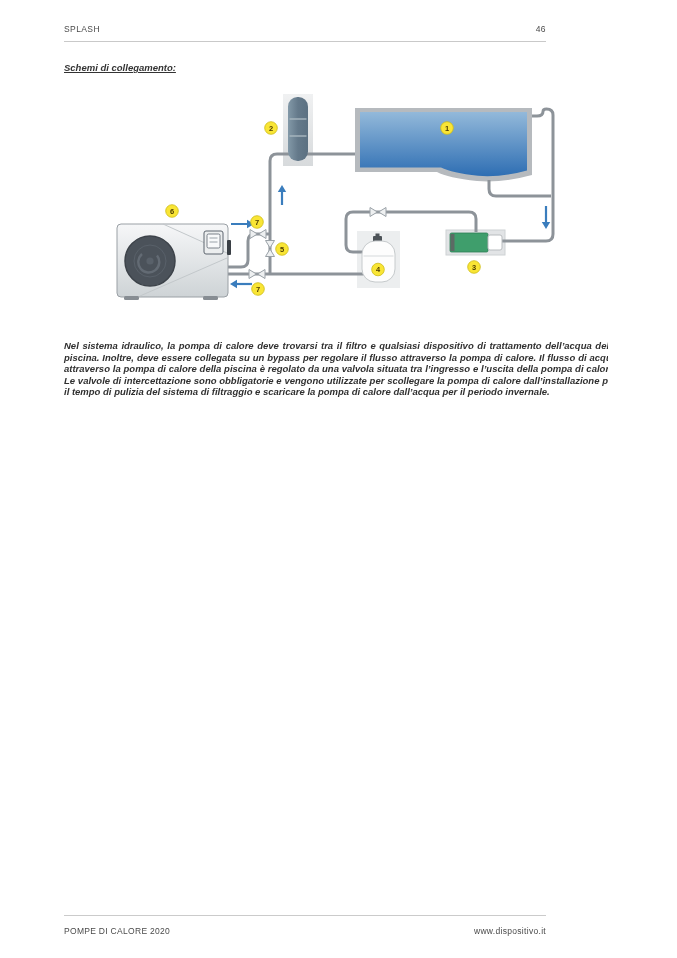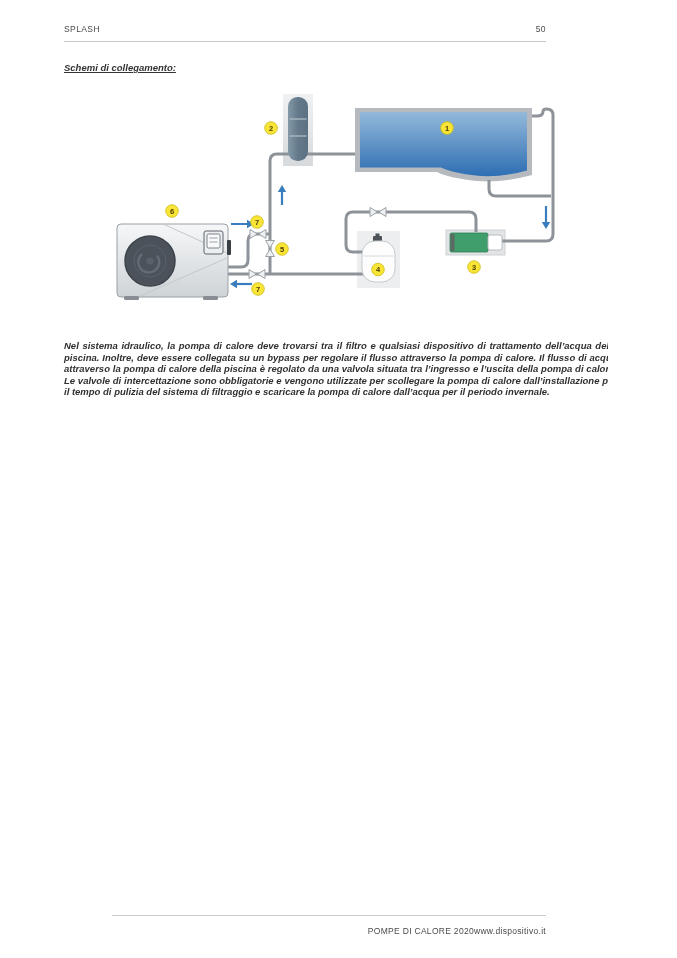--- a/index.html
+++ b/index.html
@@ -25,33 +25,33 @@
   }
   .diagram{position:absolute;left:0;top:85px;width:677px;height:235px;}
   .bodytext{
     position:absolute;left:64px;top:340px;width:553px;
     font-size:9.5px;line-height:11.6px;text-align:justify;color:#303030;
   }
   .bold-para{font-weight:bold;font-style:italic;margin:0 0 1px 0;}
   .legend{margin:0;font-weight:normal;color:#3a3a3a;}
   .footer{
     position:absolute;left:64px;right:62px;top:915px;
-    display:flex;justify-content:flex-end;
+    display:flex;justify-content:space-between;
     font-size:8.5px;letter-spacing:.3px;color:#4a4a4a;
-    border-top:1px solid #cbcbcb;padding-top:10px;margin-left:48px;
+    border-top:1px solid #cbcbcb;padding-top:10px;
   }
 </style>
 </head>
 <body>
 
 <div class="page">
 
   <div class="header">
     <span>SPLASH</span>
-    <span>50</span>
+    <span>46</span>
   </div>
 
   <div class="section-title">Schemi di collegamento:</div>
 
   <div class="diagram">
     <svg width="677" height="235" viewBox="0 85 677 235" xmlns="http://www.w3.org/2000/svg">
       <defs>
         <linearGradient id="water" x1="0" y1="0" x2="0" y2="1">
           <stop offset="0" stop-color="#93b9da"></stop>
           <stop offset="1" stop-color="#2e6eb3"></stop>

